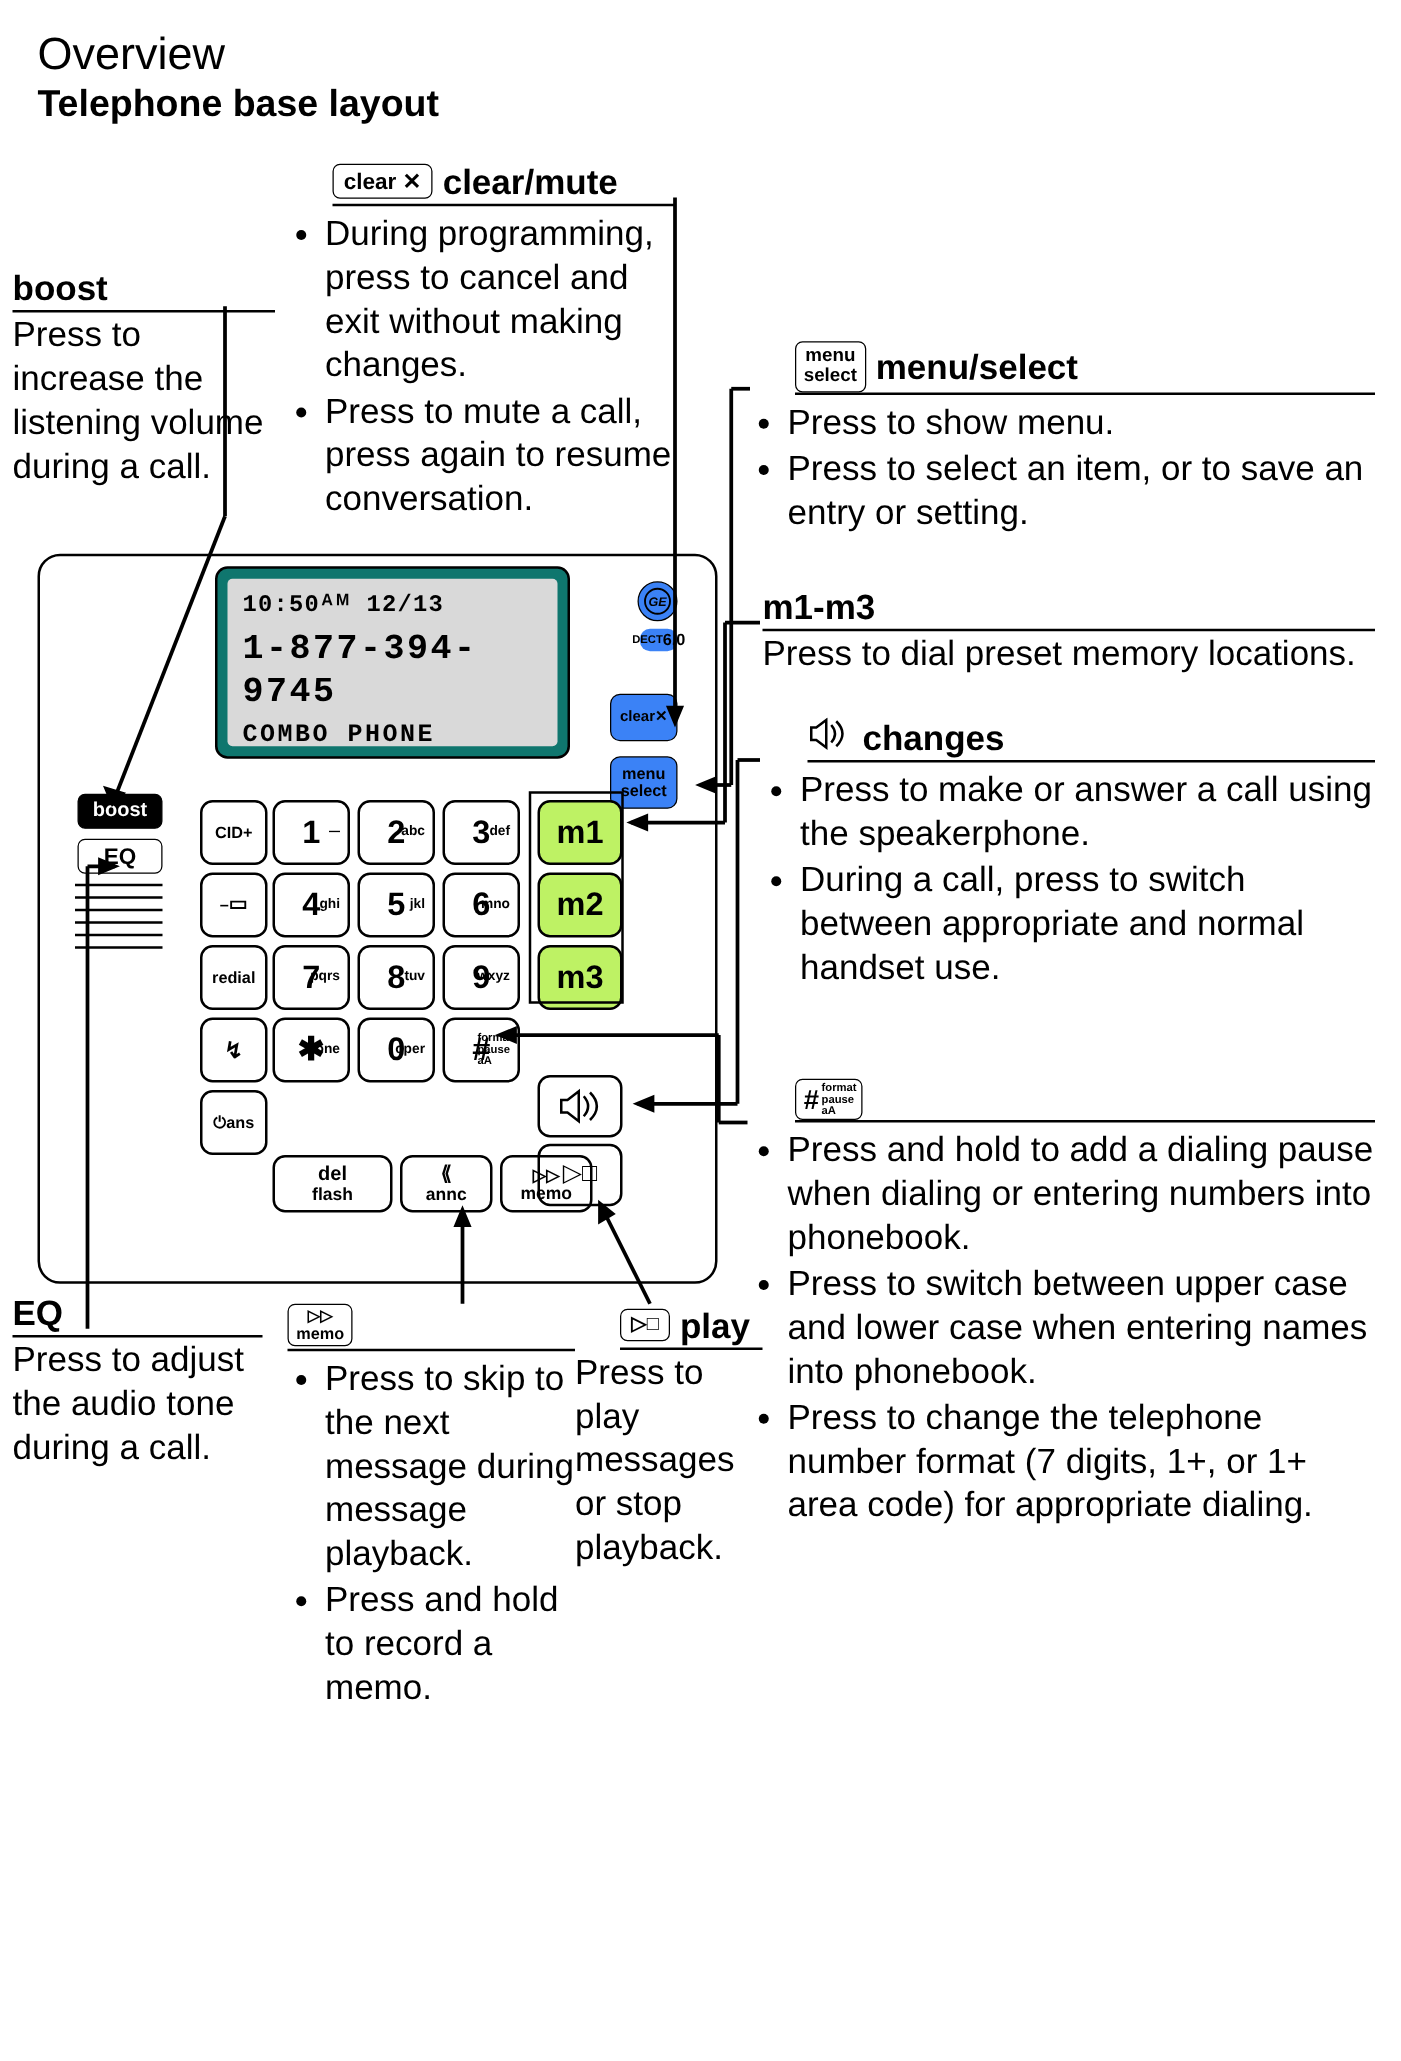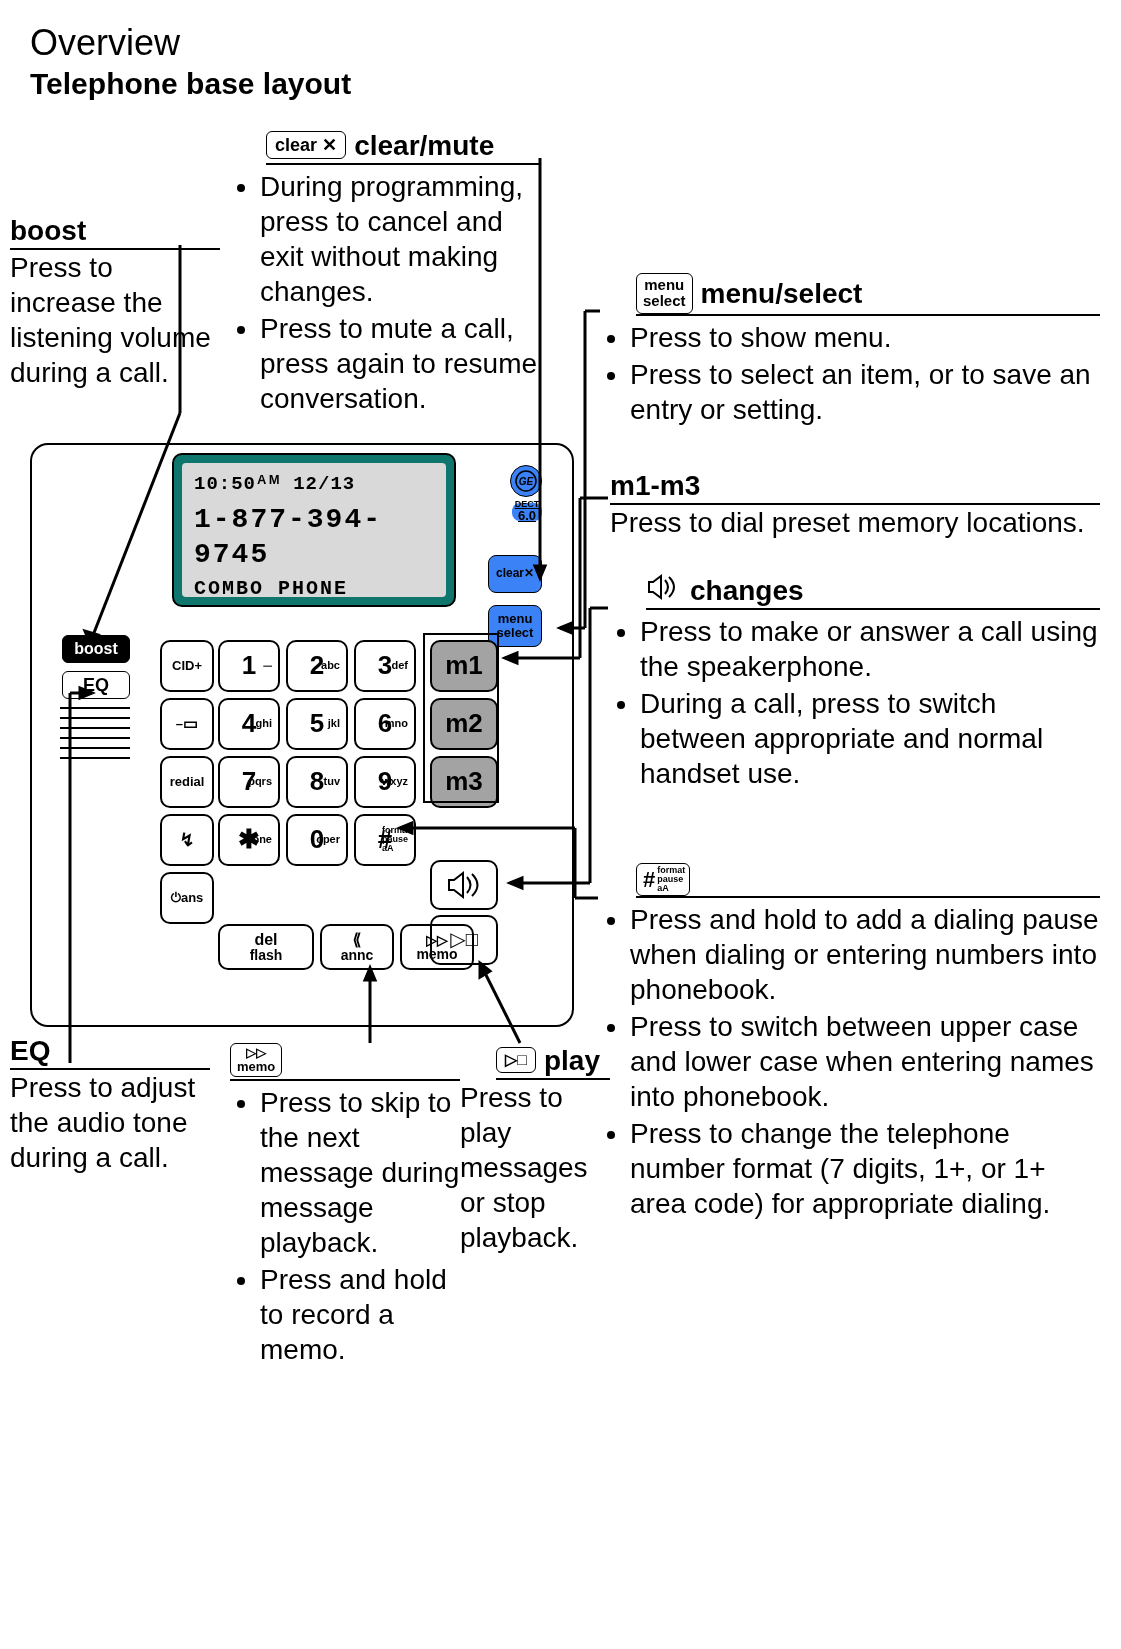--- a/index.html
+++ b/index.html
@@ -68,21 +68,21 @@
     width:58px;height:48px;border:2px solid #000;border-radius:10px;
     display:flex;align-items:center;justify-content:center;
     font-weight:bold;font-size:26px;position:relative;background:#fff;
   }
   .key .sub{position:absolute;right:6px;font-size:11px;font-weight:bold;}
   .key .subb{position:absolute;right:4px;font-size:9px;line-height:1;text-align:left;}
   
   .mkey{
     width:64px;height:48px;border:2px solid #000;border-radius:10px;
     display:flex;align-items:center;justify-content:center;
-    font-weight:bold;font-size:26px;background:#a3a3a3;
+    font-weight:bold;font-size:26px;background:#bef264;
   }
   .mcol{position:absolute;right:74px;top:195px;display:flex;flex-direction:column;gap:6px;}
   .spk{position:absolute;right:74px;top:415px;width:64px;height:46px;
     border:2px solid #000;border-radius:10px;display:flex;align-items:center;justify-content:center;}
   .play-b{position:absolute;right:74px;top:470px;width:64px;height:46px;
     border:2px solid #000;border-radius:10px;display:flex;align-items:center;justify-content:center;font-size:20px;}
 
   .brow{position:absolute;left:128px;top:479px;display:flex;gap:6px;}
   .bkey{width:72px;height:42px;border:2px solid #000;border-radius:10px;
     display:flex;flex-direction:column;align-items:center;justify-content:center;
@@ -215,21 +215,21 @@
         <div></div>
         <div></div>
       </div>
 
     <div class="rbtn logo-b">
       <svg width="24" height="24">
           <circle cx="12" cy="12" r="10" fill="none" stroke="#000" stroke-width="1.5"></circle>
           <text x="12" y="16" text-anchor="middle" font-size="10" font-style="italic">GE</text>
         </svg>
     </div>
-    <div class="rbtn dect-b" style="flex-direction:column;text-decoration:underline;">
+    <div class="rbtn dect-b" style="flex-direction:row;">
       <span style="font-size:9px;">DECT</span>
         <span style="font-size:13px;">6.0</span>
     </div>
     <div class="rbtn clear-b"><span>clear</span> ✕</div>
     <div class="rbtn menu-b" style="flex-direction:column;">
       <span>menu</span>
         <span>select</span>
     </div>
 
     <div class="lcol">

